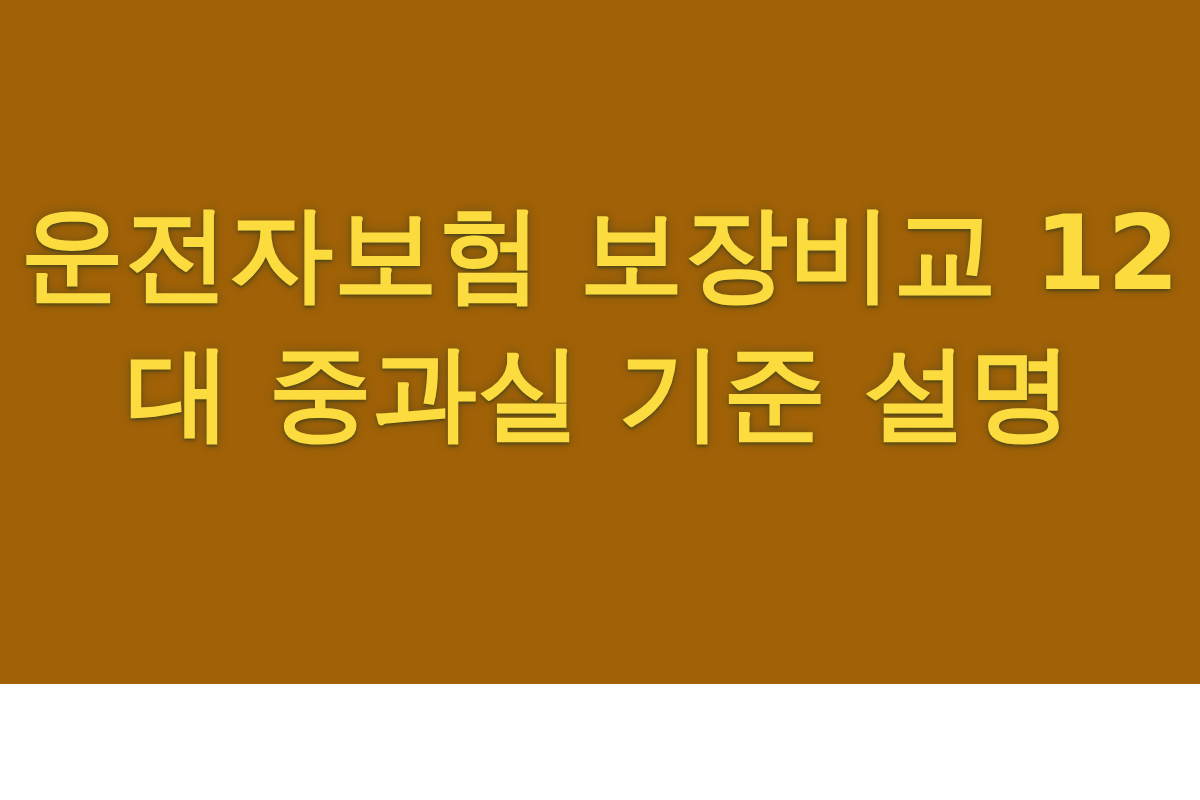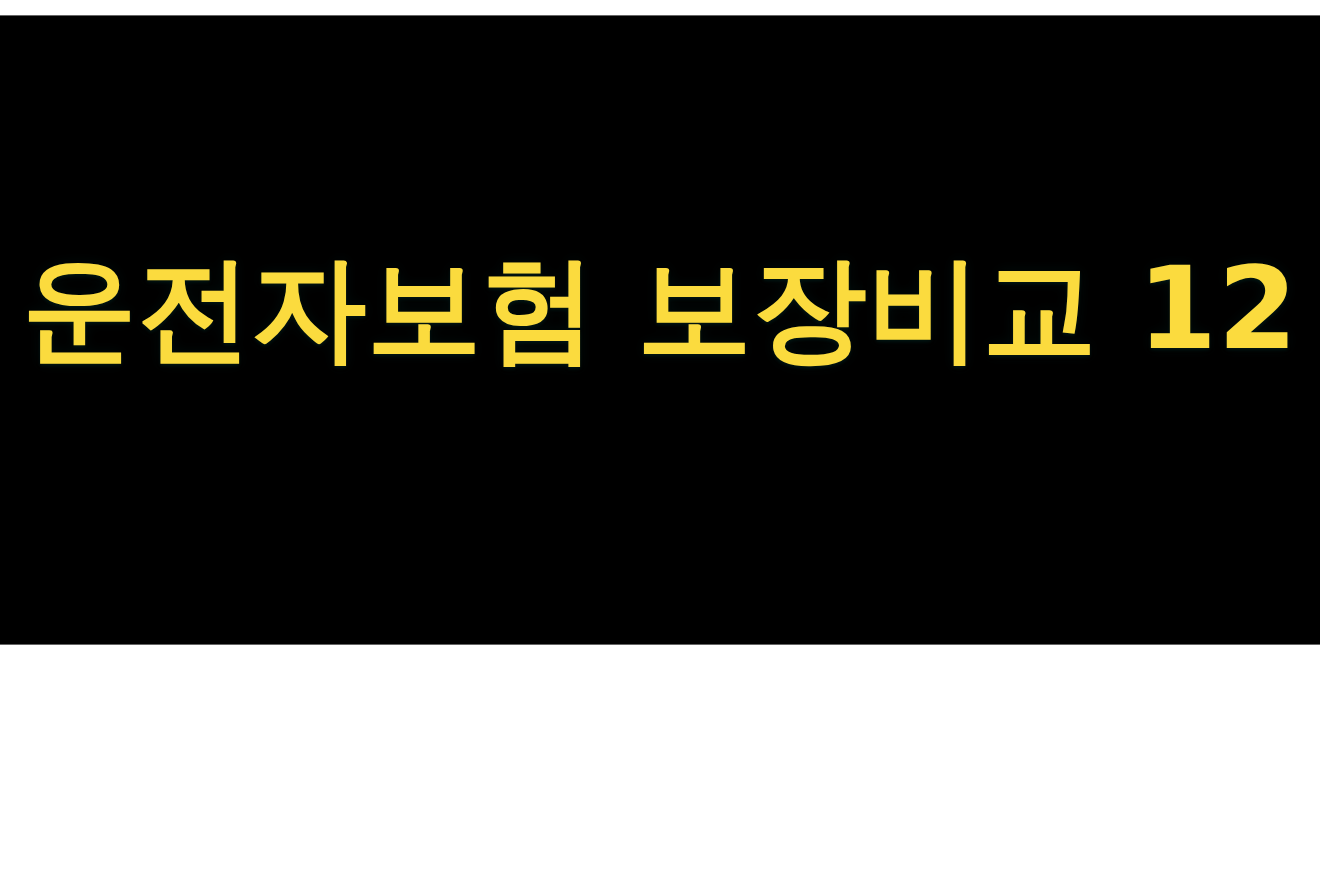--- a/index.html
+++ b/index.html
@@ -11,27 +11,26 @@
   body {
     width: 1200px;
     height: 800px;
     overflow: hidden;
     font-family: "DejaVu Sans", "Liberation Sans", sans-serif;
   }
 
   .thumbnail-canvas {
     position: relative;
     width: 1200px;
-    height: 572px;
-    background-color: #000000;
+    height: 684px;
+    background-color: #a16207;
     display: flex;
     align-items: center;
     justify-content: center;
     box-sizing: border-box;
-    margin-top: 14px;
   }
 
   .title-block {
     width: 1100px;
     margin: 0 auto;
     padding-bottom: 38px;
     text-align: center;
     display: flex;
     flex-direction: column;
     align-items: center;
@@ -59,16 +58,17 @@
 </style>
 </head>
 <body>
 
 <div class="thumbnail-canvas">
 
   <div class="title-block">
 
     <span class="title-line">운전자보험 보장비교 12</span>
 
+    <span class="title-line title-line--secondary">대 중과실 기준 설명</span>
 
   </div>
 
 </div>
 
 </body></html>

